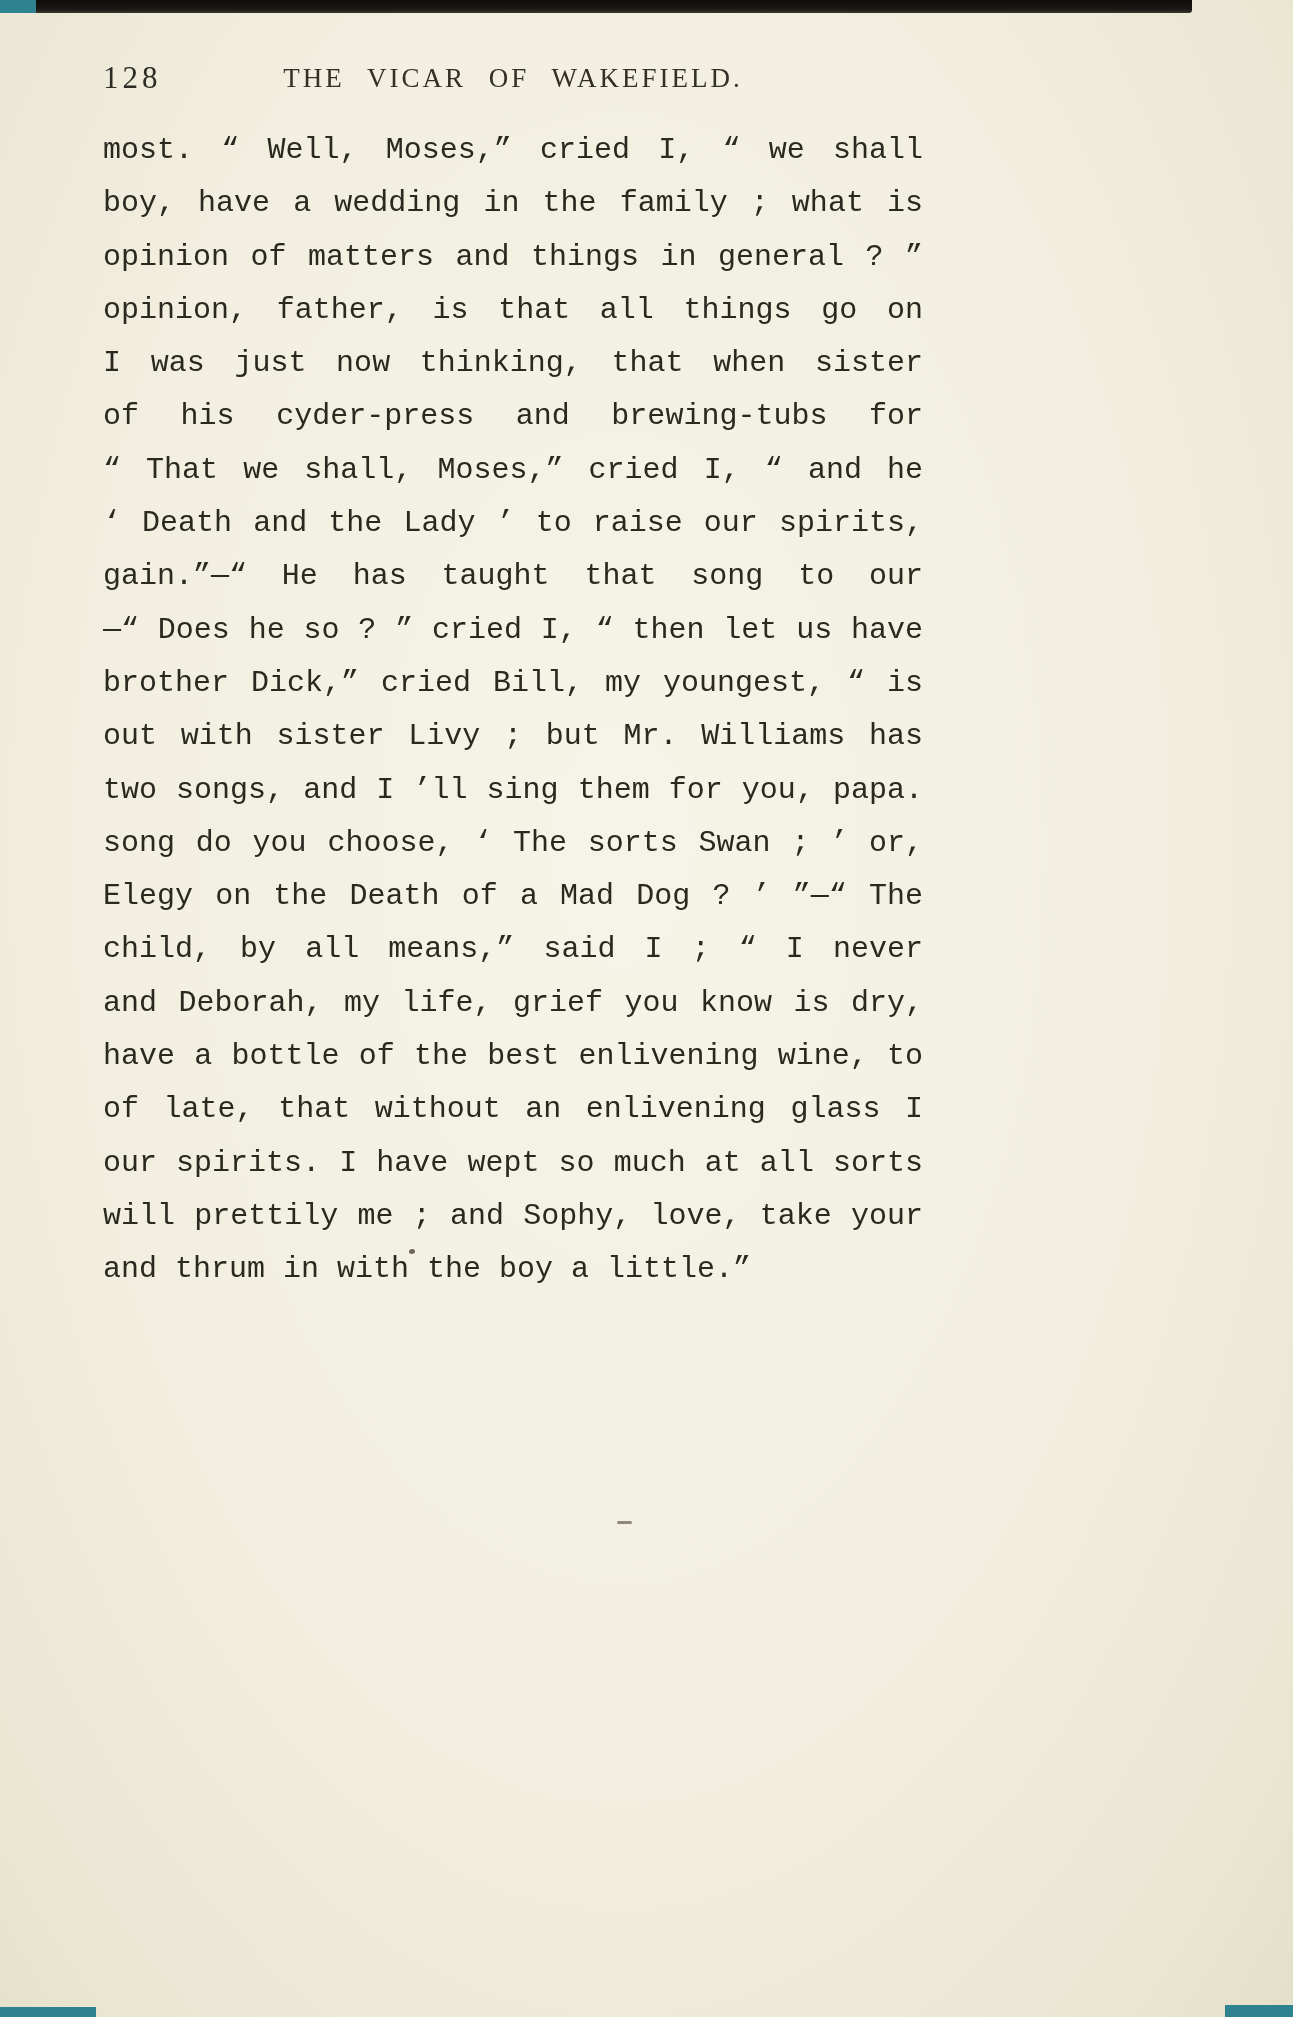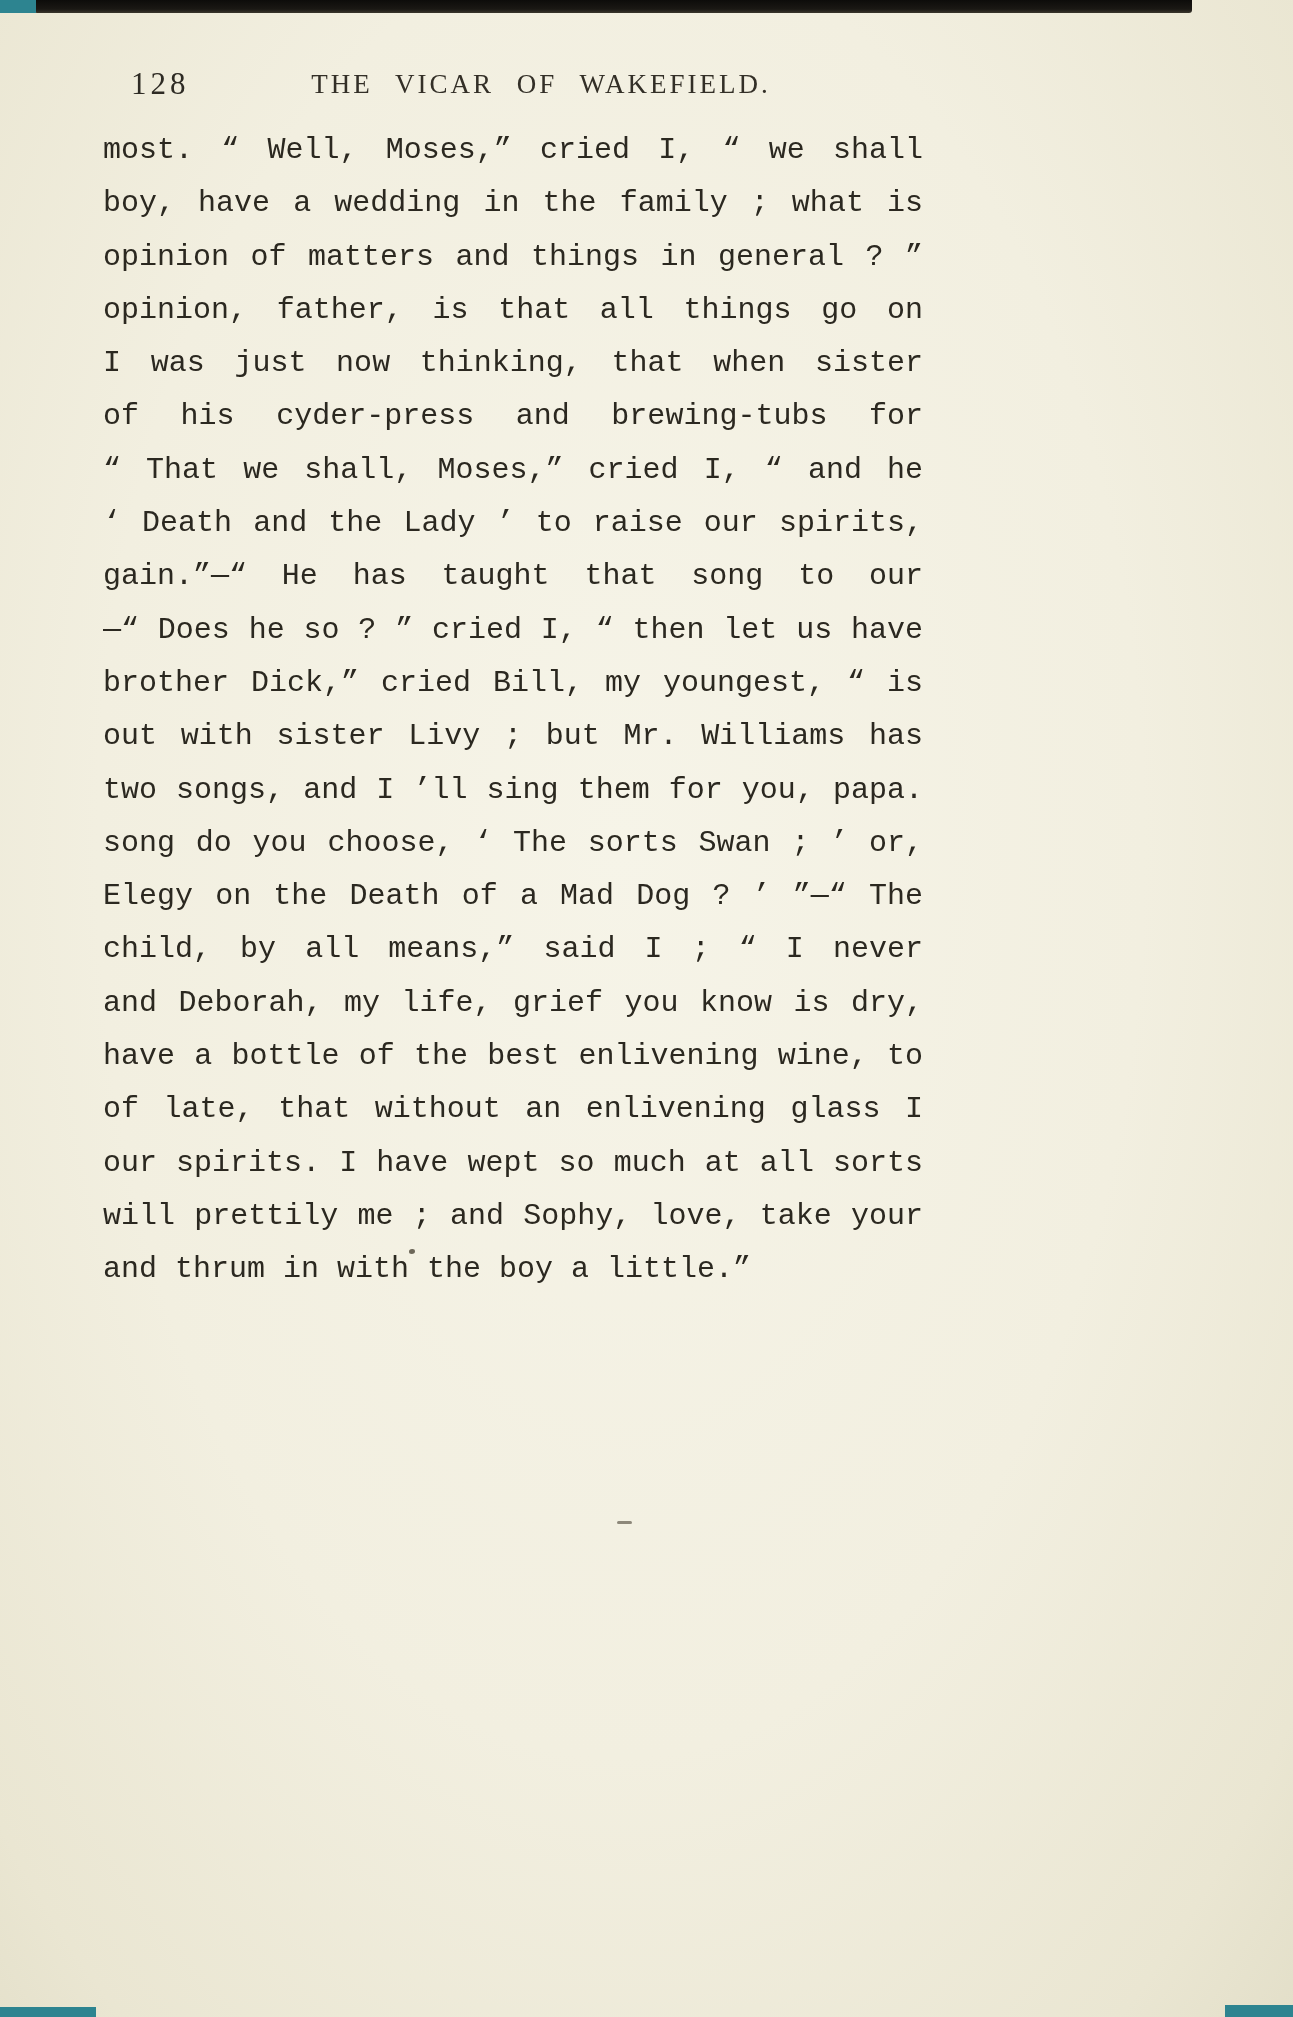--- a/index.html
+++ b/index.html
@@ -59,26 +59,25 @@
   .page {
     position: absolute;
     top: 0;
     left: 0;
     width: 1293px;
     height: 2017px;
     color: #2b2820;
   }
   .header {
     position: absolute;
-    top: 64px;
+    top: 58px;
     left: 103px;
     width: 820px;
     height: 40px;
     line-height: 40px;
-    margin-left: 28px;
   }
   .page-number {
     position: absolute;
     left: 0;
     top: 0;
     font-size: 31px;
     letter-spacing: 4px;
     color: #2e2b24;
   }
   .running-title {

